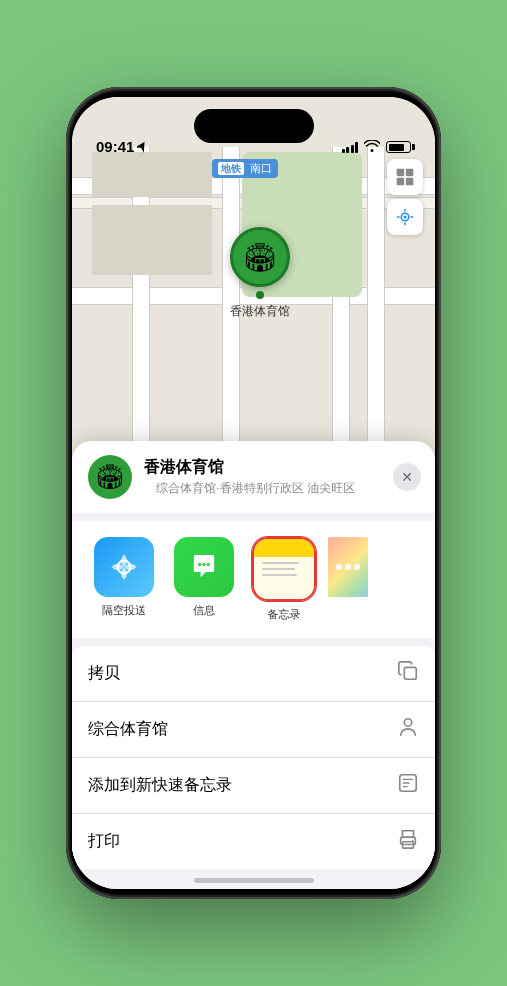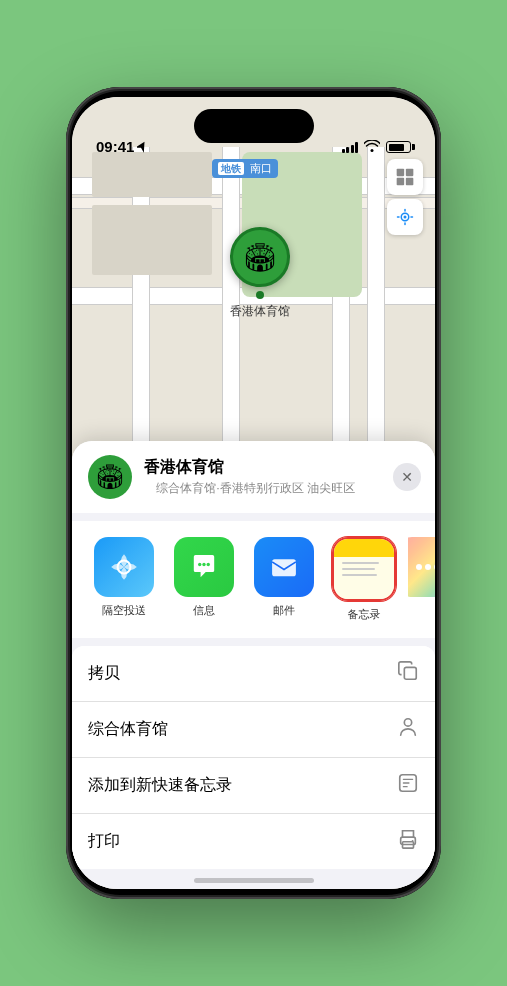--- a/index.html
+++ b/index.html
@@ -515,29 +515,20 @@
             <svg width="34" height="34" viewBox="0 0 40 40">
               <path d="M8 8 Q8 6 10 6 L30 6 Q32 6 32 8 L32 24 Q32 26 30 26 L22 26 L16 32 L16 26 L10 26 Q8 26 8 24 Z" fill="white"></path>
               <circle cx="15" cy="17" r="2" fill="#32d74b"></circle>
               <circle cx="20" cy="17" r="2" fill="#32d74b"></circle>
               <circle cx="25" cy="17" r="2" fill="#32d74b"></circle>
             </svg>
           </div>
           <span class="share-label">信息</span>
         </div>
 
-        <div class="share-item">
-          <div class="share-icon-wrap share-icon-mail">
-            <svg width="34" height="34" viewBox="0 0 40 40">
-              <rect x="6" y="11" width="28" height="20" rx="3" fill="white" opacity="0.9"></rect>
-              <path d="M6 14 L20 23 L34 14" stroke="#1a6bf7" stroke-width="2" fill="none"></path>
-            </svg>
-          </div>
-          <span class="share-label">邮件</span>
-        </div>
 
         <div class="share-item" style="position:relative;">
           <div style="position:relative; width:64px; height:64px; border:2.5px solid #e53935; border-radius:16px; overflow:hidden; box-shadow:0 0 0 1px #e53935;">
             <div style="position:absolute; top:0; left:0; right:0; height:30%; background:#ffd60a;"></div>
             <div style="position:absolute; top:30%; left:0; right:0; bottom:0; background:#fffde7;"></div>
             <div style="position:absolute; top:38%; left:8px; right:8px;">
               <div style="height:2px; background:#ccc; border-radius:1px; margin-bottom:4px; width:85%;"></div>
               <div style="height:2px; background:#ccc; border-radius:1px; margin-bottom:4px; width:75%;"></div>
               <div style="height:2px; background:#ccc; border-radius:1px; width:80%;"></div>
             </div>

